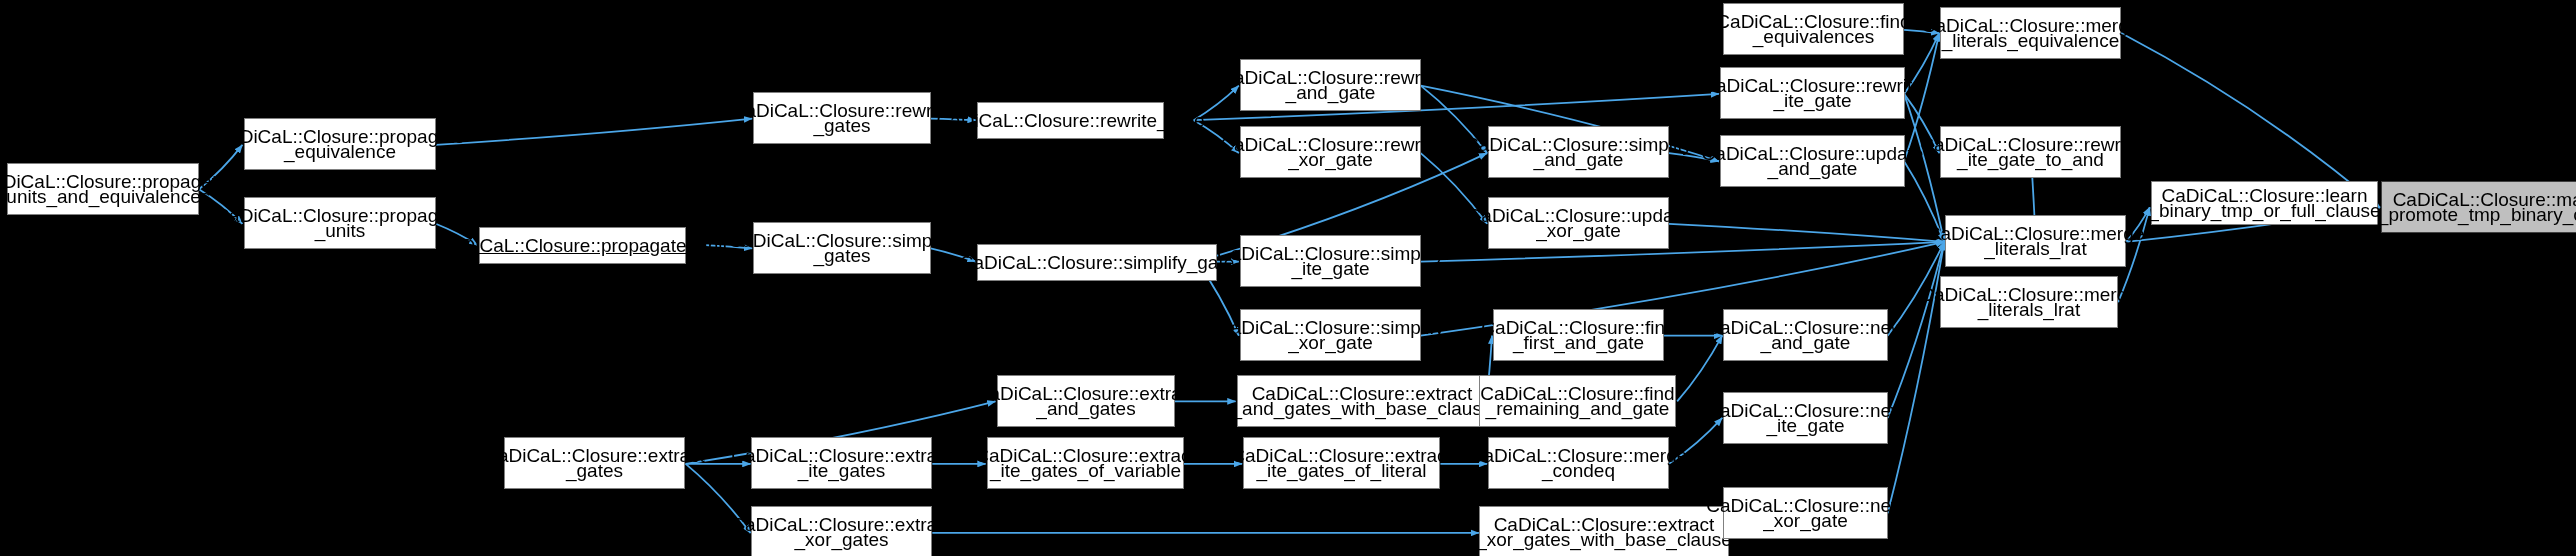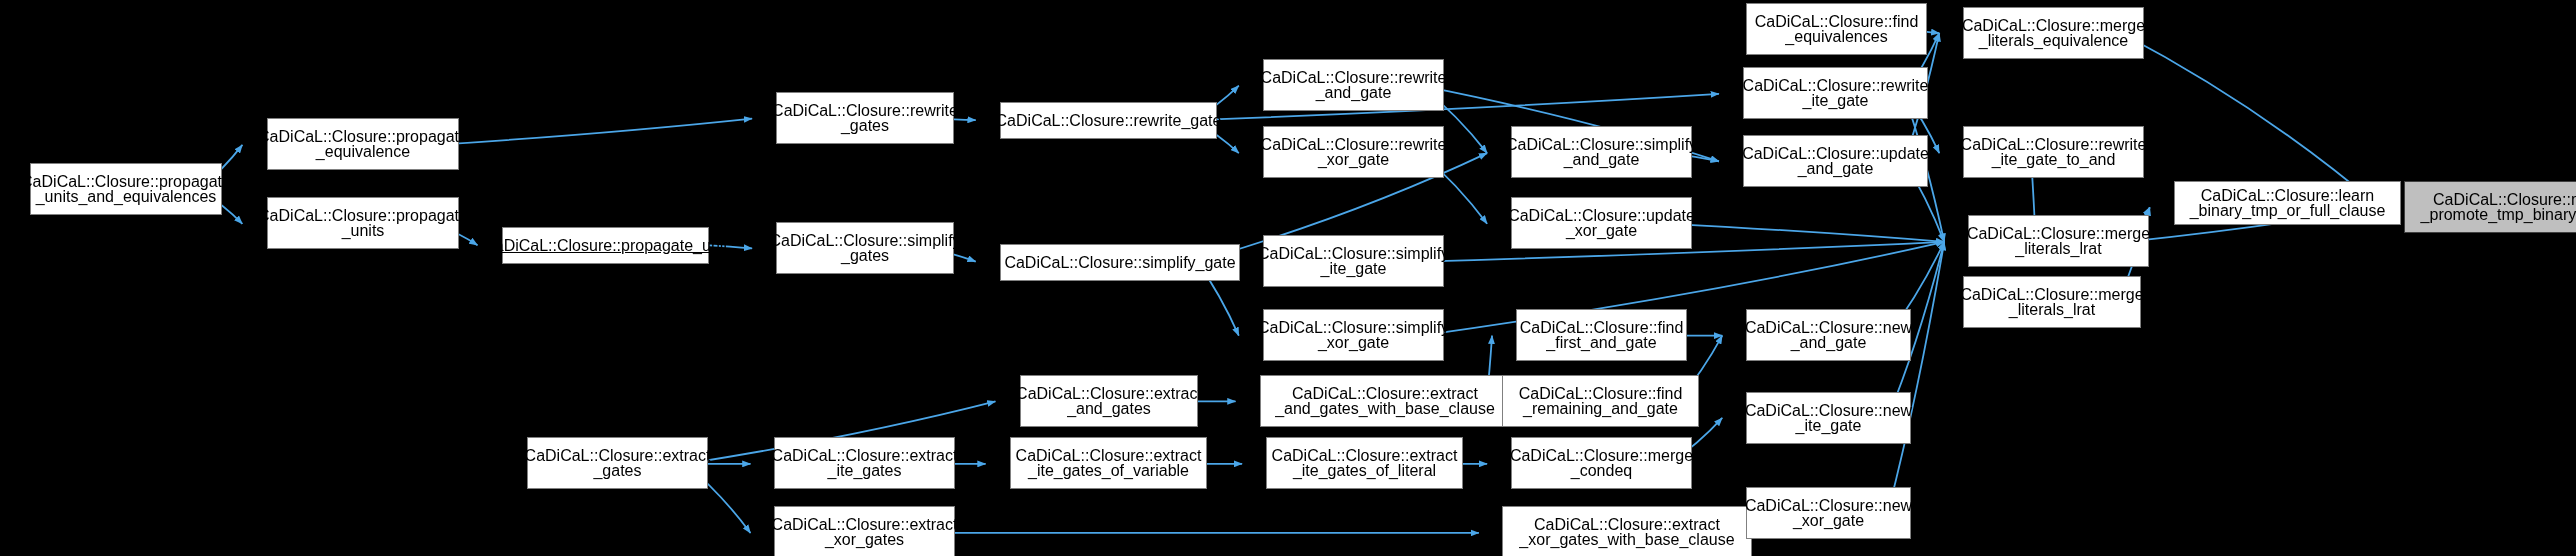--- a/index.html
+++ b/index.html
@@ -22,30 +22,29 @@
     width: 2576px;
     height: 557px;
     pointer-events: none;
   }
   .node {
     position: absolute;
     box-sizing: border-box;
     background: #ffffff;
     border: 1px solid #808080;
     color: #000000;
-    font-size: 16px;
+    font-size: 19px;
     line-height: 15.3px;
     text-align: center;
     display: flex;
     align-items: center;
     justify-content: center;
     padding: 2px 4px;
     white-space: pre-line;
     z-index: 5;
-    margin-left: 23px;
   }
   .node.highlight {
     background: #bfbfbf;
     border: 1px solid #404040;
   }
 </style>
 </head>
 <body>
 
 <div id="graph">
@@ -109,21 +108,21 @@
 _units_and_equivalences</div>
     <div class="node" style="left: 244px; top: 118px; width: 192px; height: 52px;">CaDiCaL::Closure::propagate
 _equivalence</div>
     <div class="node" style="left: 244px; top: 197px; width: 192px; height: 52px;">CaDiCaL::Closure::propagate
 _units</div>
     <div class="node" style="left: 479px; top: 227px; width: 207px; height: 37px; text-decoration: underline;">CaDiCaL::Closure::propagate_unit</div>
     <div class="node" style="left: 753px; top: 92px; width: 178px; height: 52px;">CaDiCaL::Closure::rewrite
 _gates</div>
     <div class="node" style="left: 753px; top: 222px; width: 178px; height: 52px;">CaDiCaL::Closure::simplify
 _gates</div>
-    <div class="node" style="left: 977px; top: 102px; width: 217px; height: 37px; text-align: right;">CaDiCaL::Closure::rewrite_gate</div>
+    <div class="node" style="left: 977px; top: 102px; width: 187px; height: 37px; text-align: right;">CaDiCaL::Closure::rewrite_gate</div>
     <div class="node" style="left: 977px; top: 244px; width: 240px; height: 37px;">CaDiCaL::Closure::simplify_gate</div>
     <div class="node" style="left: 1240px; top: 59px; width: 181px; height: 52px;">CaDiCaL::Closure::rewrite
 _and_gate</div>
     <div class="node" style="left: 1240px; top: 126px; width: 181px; height: 52px;">CaDiCaL::Closure::rewrite
 _xor_gate</div>
     <div class="node" style="left: 1240px; top: 235px; width: 181px; height: 52px;">CaDiCaL::Closure::simplify
 _ite_gate</div>
     <div class="node" style="left: 1240px; top: 309px; width: 181px; height: 52px;">CaDiCaL::Closure::simplify
 _xor_gate</div>
     <div class="node" style="left: 997px; top: 375px; width: 178px; height: 52px;">CaDiCaL::Closure::extract

